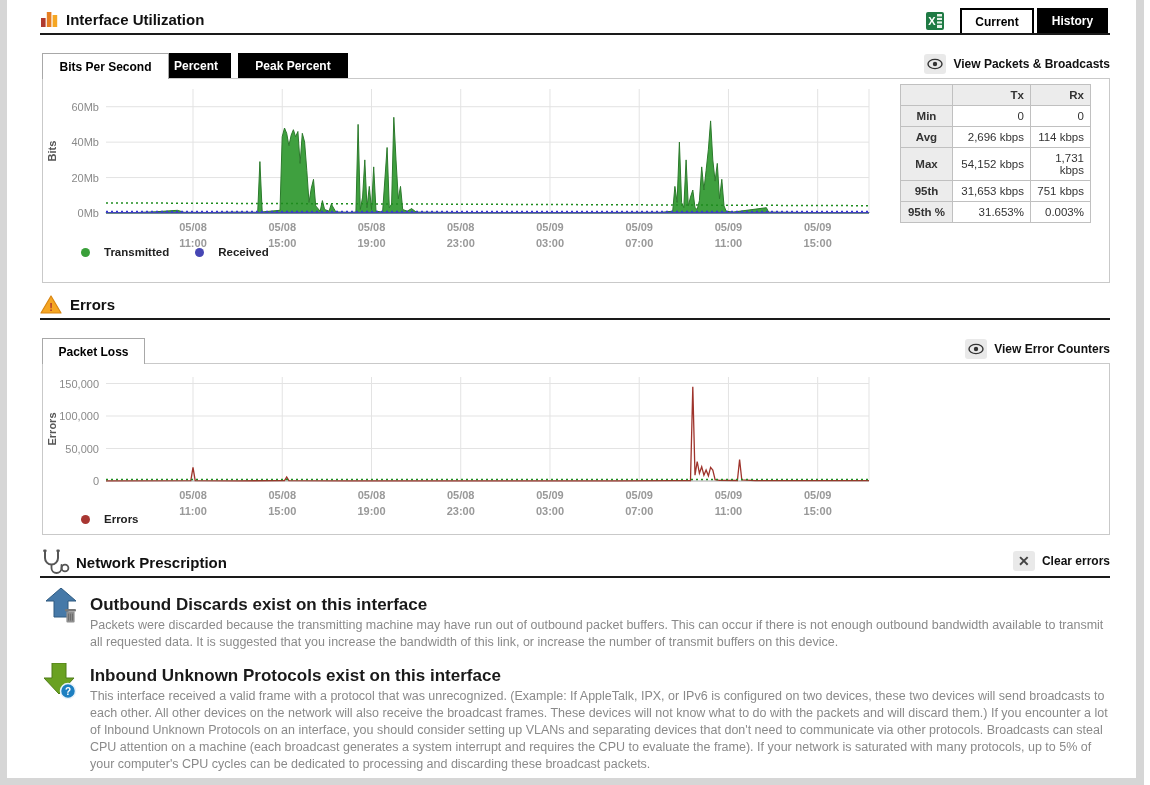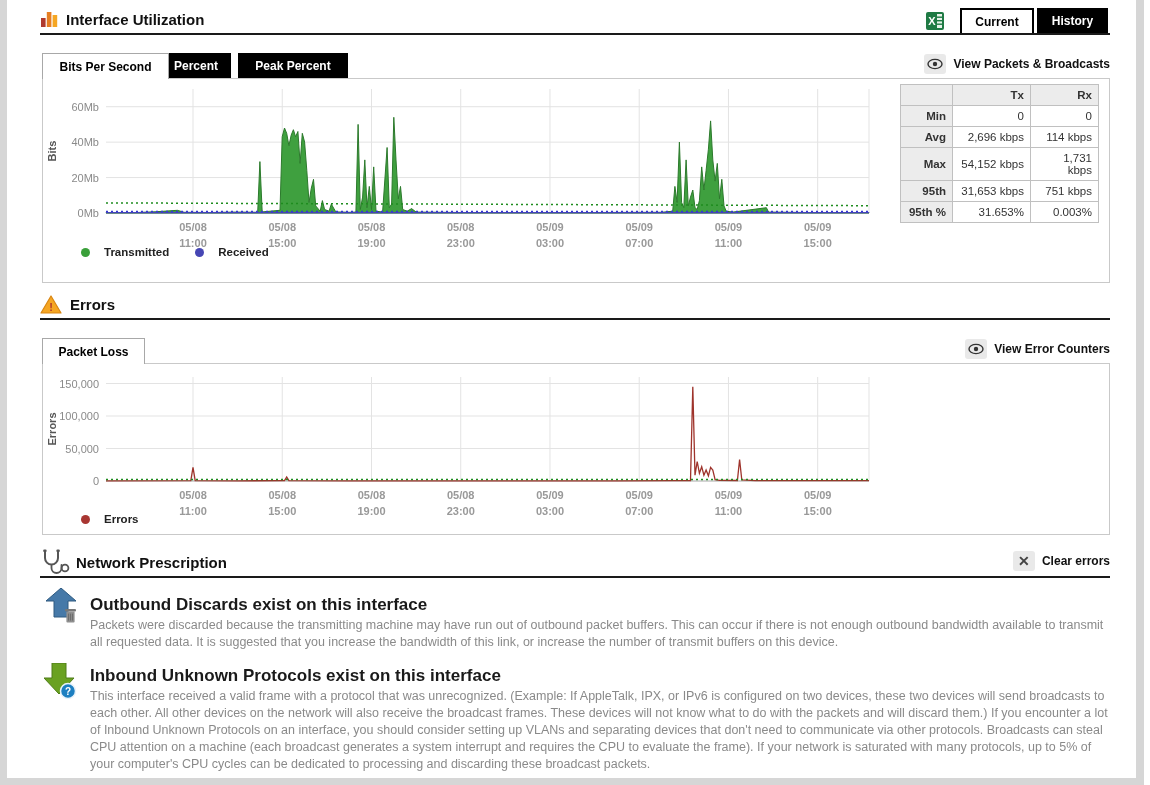--- a/index.html
+++ b/index.html
@@ -17,21 +17,21 @@
   .panel { background:#fff; border:1px solid #c9c9c9; }
   .icon-btn { width:22px; height:20px; background:#e9e9e9; border-radius:3px; display:flex; align-items:center; justify-content:center; cursor:pointer; }
   .view-link { display:flex; align-items:center; gap:7px; }
   .view-link .lbl { font-size:12px; font-weight:bold; color:#111; cursor:pointer; }
   .legend { display:flex; gap:26px; align-items:center; }
   .legend-item { display:flex; align-items:center; gap:14px; font-size:11.5px; font-weight:bold; color:#222; }
   .dot { width:9px; height:9px; border-radius:50%; display:inline-block; }
   table.stats { border-collapse:collapse; font-size:11.5px; color:#333; }
   table.stats td, table.stats th { border:1px solid #c0c0c0; padding:4px 6px; }
   table.stats th { background:#ececec; font-weight:bold; text-align:right; }
-  table.stats td.rowlabel { background:#ececec; font-weight:bold; text-align:right;margin-top:47px; }
+  table.stats td.rowlabel { background:#ececec; font-weight:bold; text-align:center;margin-top:47px; }
   table.stats td.val { background:#fff; text-align:right; }
   .advisory-title { font-size:17px; font-weight:bold; color:#1a1a1a; }
   .advisory-body { font-size:12.5px; color:#8a8a8a; line-height:17px; }
   svg { font-family:"Liberation Sans", sans-serif; }
   .xbtn { font-size:14px; font-weight:bold; color:#444; line-height:1; }
 </style>
 </head>
 <body>
 
 <div id="app">
@@ -135,21 +135,21 @@
         <span>Received</span>
       </span>
     </div>
   </div>
 
   <table class="stats abs" style="left:900px;top:84px;">
     <tbody>
         <tr>
       <th style="width:52px;"></th>
       <th style="width:78px;">Tx</th>
-      <th style="width:68px;">Rx</th>
+      <th style="width:60px;">Rx</th>
     </tr>
     <tr>
       <td class="rowlabel">Min</td>
       <td class="val">0</td>
       <td class="val">0</td>
     </tr>
     <tr>
       <td class="rowlabel">Avg</td>
       <td class="val">2,696 kbps</td>
       <td class="val">114 kbps</td>

